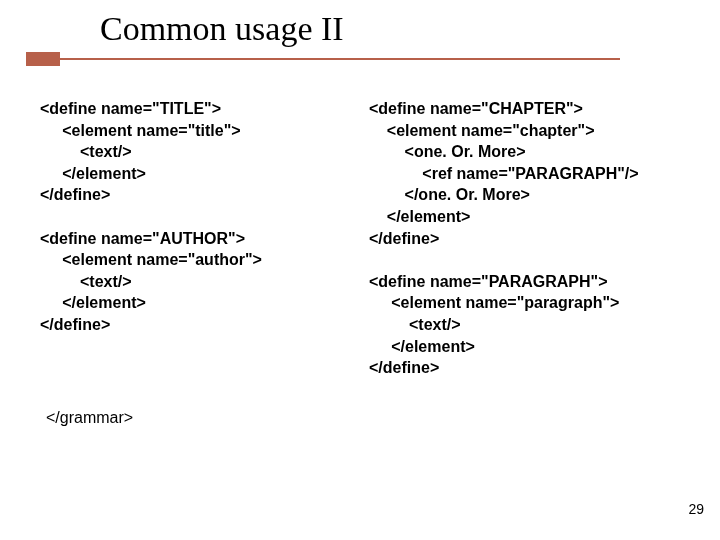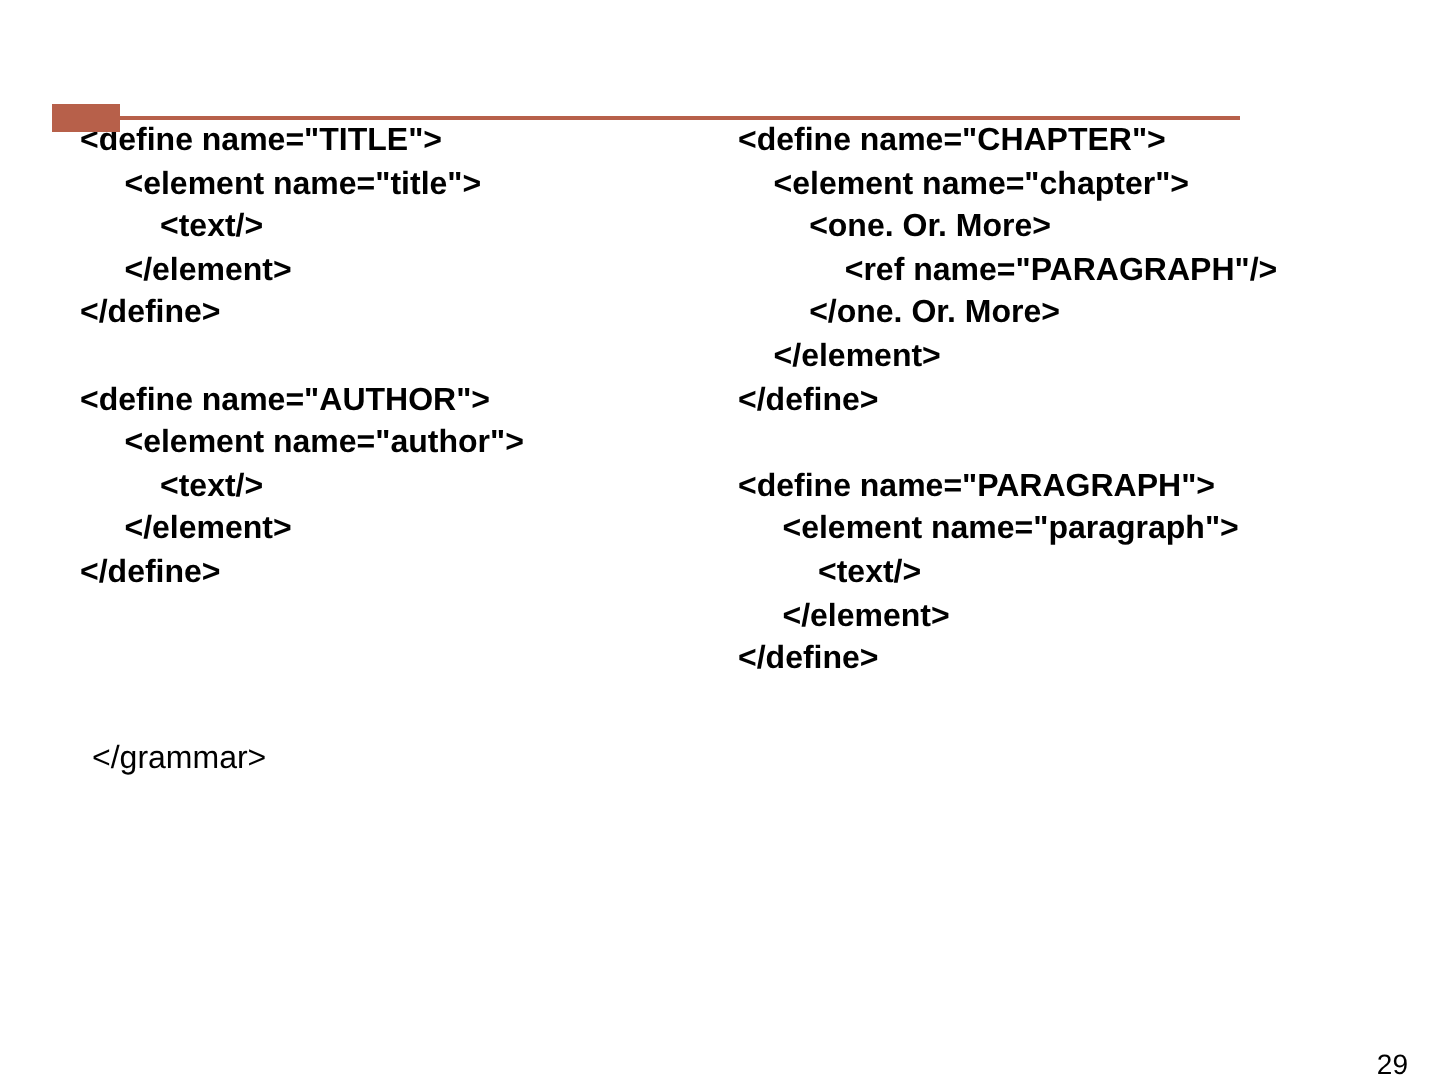--- a/index.html
+++ b/index.html
@@ -54,32 +54,33 @@
   }
   .grammar-close {
     padding: 30px 0 0 46px;
     font-family: Arial, Helvetica, sans-serif;
     font-size: 16px;
     font-weight: normal;
   }
   .page-number {
     position: absolute;
     right: 16px;
-    bottom: 0;
+    bottom: 23px;
     font-size: 14px;
     color: #000;
     text-align: center;
   }
 </style>
 </head>
 <body>
 
 <div class="title-area">
   <div class="title-accent"></div>
   <div class="title-line"></div>
+  <div class="title-text">Common usage II</div>
 </div>
 
 <div class="content">
   <div class="column">&lt;define name="TITLE"&gt;
      &lt;element name="title"&gt;
          &lt;text/&gt;
      &lt;/element&gt;
 &lt;/define&gt;
 
 &lt;define name="AUTHOR"&gt;

